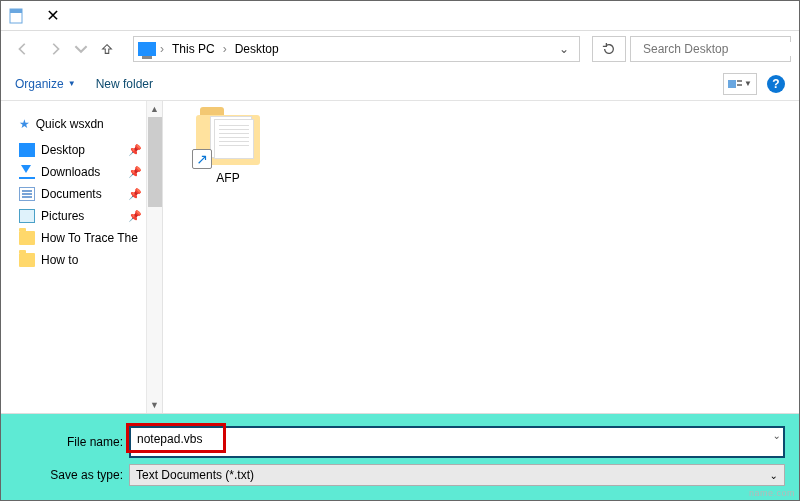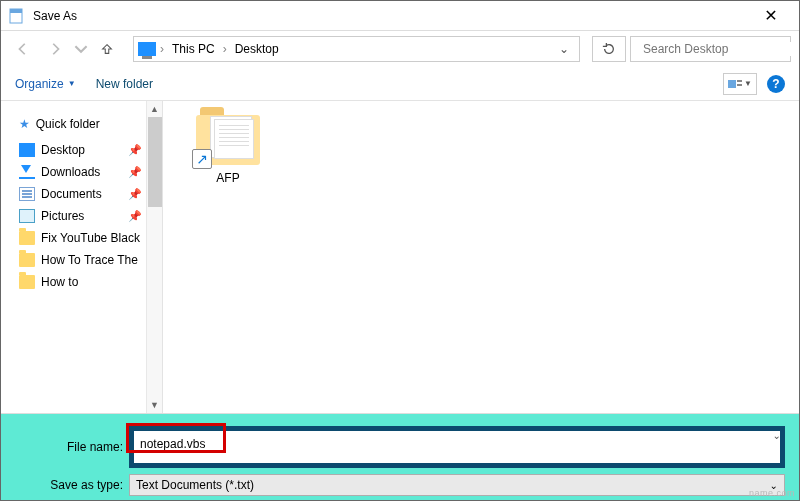--- a/index.html
+++ b/index.html
@@ -62,39 +62,38 @@
 .folder-big .papers{position:absolute;right:6px;top:4px;width:40px;height:40px;background:#fff;border:1px solid #ddd;box-shadow:-3px -2px 0 #fff,-3px -2px 0 1px #ddd;}
 .folder-big .papers::before{content:"";position:absolute;left:4px;top:5px;right:4px;height:1px;background:#ddd;box-shadow:0 4px 0 #ddd,0 8px 0 #ddd,0 12px 0 #ddd,0 16px 0 #ddd,0 20px 0 #ddd;}
 .shortcut-arrow{position:absolute;left:-4px;bottom:-4px;width:20px;height:20px;background:#fff;border:1px solid #888;border-radius:2px;display:flex;align-items:center;justify-content:center;color:#0b77d6;font-size:14px;}
 .file-label{font-size:12px;}
 
 
 .bottom { background:#5eead4; border-top:1px solid #ddd; padding: 6px 14px 8px; }
 .field-row { display:flex; align-items:center; margin:6px 0; gap:6px; }
 .field-row .lbl { width:108px; text-align:right; }
 .fn-wrap { flex:1; position:relative; }
-.filename { width:100%; height:42px; border:5px solid #0c4a6e; padding:0 22px 6px 6px; font-size:12px; outline:none; background:#fff;}
+.filename { width:100%; height:32px; border:2px solid #0c4a6e; padding:0 22px 6px 6px; font-size:12px; outline:none; background:#fff;}
 .red-box { position:absolute; left:-3px; top:-3px; width:100px; height:30px; border:3px solid #d40000; pointer-events:none;}
 .fn-drop { position:absolute; right:4px; top:4px; color:#555; font-size:10px;}
 .typesel { flex:1; height:22px; border:1px solid #adadad; background:#e9e9e9; display:flex; align-items:center; padding:0 6px; justify-content:space-between;}
 
 
 .footer { display:flex; align-items:center; padding: 10px 14px; gap:10px; border-top:1px solid #ddd;}
 .footer .spacer{flex:1;}
 .watermark{position:absolute;right:4px;bottom:2px;font-size:9px;color:#b8b8b8;letter-spacing:0.5px;}
 </style>
 </head>
 <body>
 
 <div class="titlebar">
   <svg class="app-icon" viewBox="0 0 16 16">
       <rect x="1" y="1" width="12" height="14" fill="#fff" stroke="#6aa7e0"></rect>
       <rect x="1" y="1" width="12" height="4" fill="#6aa7e0"></rect>
     </svg>
-  <div class="title">Save As</div>
   <div class="close">✕</div>
 </div>
 
 <div class="navrow">
   <div class="nav-btn">
       <svg viewBox="0 0 16 16">
         <path d="M10 2 L4 8 L10 14" fill="none" stroke="#bbb" stroke-width="2"></path>
       </svg>
     </div>
   <div class="nav-btn">
@@ -155,45 +154,41 @@
     </div>
     <div class="help">?</div>
   </div>
 </div>
 
 <div class="body">
   <div class="sidebar">
     <div class="tree">
       <div class="tree-item header">
         <span class="star">★</span>
-        <span>Quick folder</span>
+        <span>Quick wsxdn</span>
       </div>
       <div class="tree-item">
           <span class="ico desktop"></span>
           <span>Desktop</span>
           <span class="pin">📌</span>
         </div>
       <div class="tree-item">
           <span class="ico down"></span>
           <span>Downloads</span>
           <span class="pin">📌</span>
         </div>
       <div class="tree-item">
           <span class="ico doc"></span>
           <span>Documents</span>
           <span class="pin">📌</span>
         </div>
       <div class="tree-item">
           <span class="ico pic"></span>
           <span>Pictures</span>
           <span class="pin">📌</span>
-        </div>
-      <div class="tree-item">
-          <span class="ico fold"></span>
-          <span>Fix YouTube Black</span>
         </div>
       <div class="tree-item">
           <span class="ico fold"></span>
           <span>How To Trace The</span>
         </div>
       <div class="tree-item">
           <span class="ico fold"></span>
           <span>How to</span>
         </div>
     </div>

